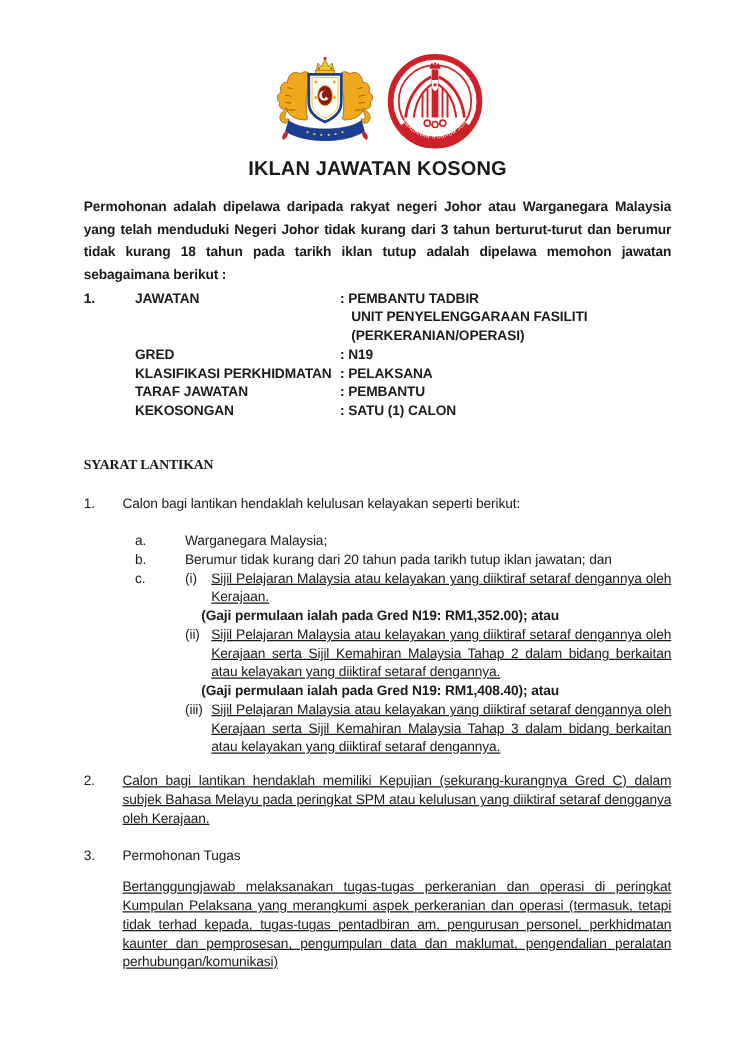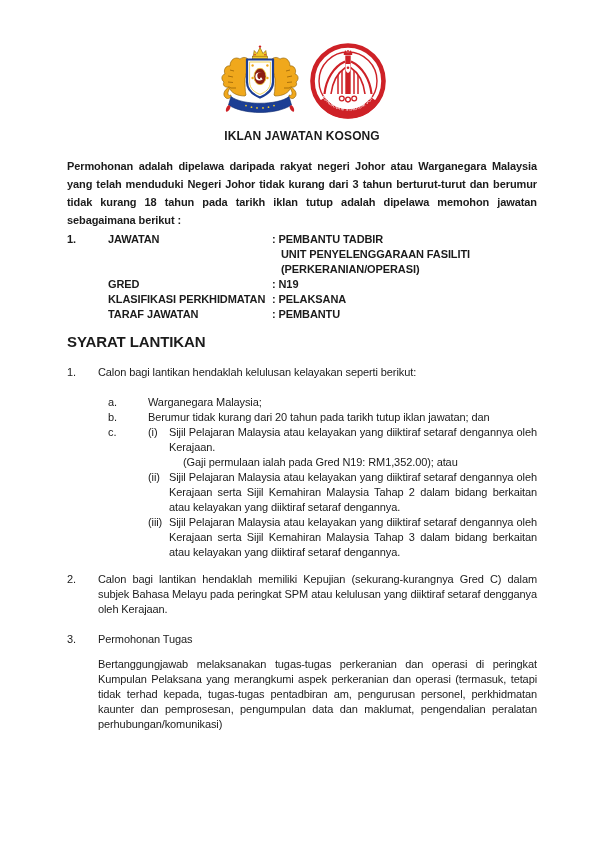--- a/index.html
+++ b/index.html
@@ -6,45 +6,45 @@
   body{
     width:600px;height:848px;overflow:hidden;
     font-family:"Liberation Sans","DejaVu Sans",sans-serif;
     color:#1b1b1b;
     font-size:11px;letter-spacing:-0.1px;line-height:15px;
   }
   .page{position:relative;width:600px;height:848px;background:#fff;
         padding:44px 63px 0 67px;box-sizing:border-box;}
   
   .logos{display:flex;justify-content:center;align-items:flex-end;gap:7px;height:76px;}
-  .title{text-align:center;font-weight:bold;font-size:12px;line-height:14px;
+  .title{text-align:center;font-weight:bold;font-size:16px;line-height:14px;
          margin-top:9px;letter-spacing:0.1px;}
   
   .intro{margin:14px 0 0 0;text-align:justify;line-height:18px;font-weight:bold;}
   
   .job{margin-top:3px;font-weight:bold;line-height:15px;}
   .job-row{display:grid;grid-template-columns:41px 164px 1fr;}
   .jv-cont{padding-left:9px;}
   
-  .sec-heading{margin:12px 0 0 0;font-weight:bold;font-size:15px;line-height:15px;}
+  .sec-heading{margin:28px 0 0 0;font-weight:bold;font-size:11px;line-height:15px;font-family:Liberation Serif, serif;}
   
   .item{position:relative;margin-top:16px;}
   .item .marker{position:absolute;left:0;top:0;}
   .item .itext{margin-left:31px;}
-  .just{text-align:justify;}
+  .just{text-align:justify;text-decoration:underline;}
   
   .subs{margin-top:15px;margin-left:41px;}
   .sub{position:relative;}
   .sub .smarker{position:absolute;left:0;top:0;}
   .sub .stext{margin-left:40px;}
   
   .clause{position:relative;}
   .clause .cmarker{position:absolute;left:0;top:0;}
   .clause .ctext{margin-left:21px;}
-  .clause .gaji{margin-left:35px;}
+  .clause .gaji{margin-left:13px;font-weight:bold;}
   .item2-gap{margin-top:12px;}
   .item3-gap{margin-top:15px;}
   .body3{margin:10px 0 0 31px;line-height:15px;}
   svg{display:block;}
 </style>
 </head>
 <body>
 
 <div class="page">
 
@@ -163,20 +163,25 @@
     <div class="job-row">
       <span></span>
       <span>KLASIFIKASI PERKHIDMATAN</span>
       <span>: PELAKSANA</span>
     </div>
     <div class="job-row">
       <span></span>
       <span>TARAF JAWATAN</span>
       <span>: PEMBANTU</span>
     </div>
+    <div class="job-row">
+      <span></span>
+      <span>KEKOSONGAN</span>
+      <span>: SATU (1) CALON</span>
+    </div>
   </div>
 
   <h2 class="sec-heading">SYARAT LANTIKAN</h2>
 
   <div class="item">
     <span class="marker">1.</span>
     <div class="itext">Calon bagi lantikan hendaklah kelulusan kelayakan seperti berikut:</div>
   </div>
 
   <div class="subs">
@@ -192,20 +197,21 @@
       <span class="smarker">c.</span>
       <div class="stext">
         <div class="clause">
           <span class="cmarker">(i)</span>
           <div class="ctext just">Sijil Pelajaran Malaysia atau kelayakan yang diiktiraf setaraf dengannya oleh Kerajaan.</div>
           <div class="gaji">(Gaji permulaan ialah pada Gred N19: RM1,352.00); atau</div>
         </div>
         <div class="clause">
           <span class="cmarker">(ii)</span>
           <div class="ctext just">Sijil Pelajaran Malaysia atau kelayakan yang diiktiraf setaraf dengannya oleh Kerajaan serta Sijil Kemahiran Malaysia Tahap 2 dalam bidang berkaitan atau kelayakan yang diiktiraf setaraf dengannya.</div>
+          <div class="gaji">(Gaji permulaan ialah pada Gred N19: RM1,408.40); atau</div>
         </div>
         <div class="clause">
           <span class="cmarker">(iii)</span>
           <div class="ctext just">Sijil Pelajaran Malaysia atau kelayakan yang diiktiraf setaraf dengannya oleh Kerajaan serta Sijil Kemahiran Malaysia Tahap 3 dalam bidang berkaitan atau kelayakan yang diiktiraf setaraf dengannya.</div>
         </div>
       </div>
     </div>
   </div>
 
   <div class="item item2-gap">

